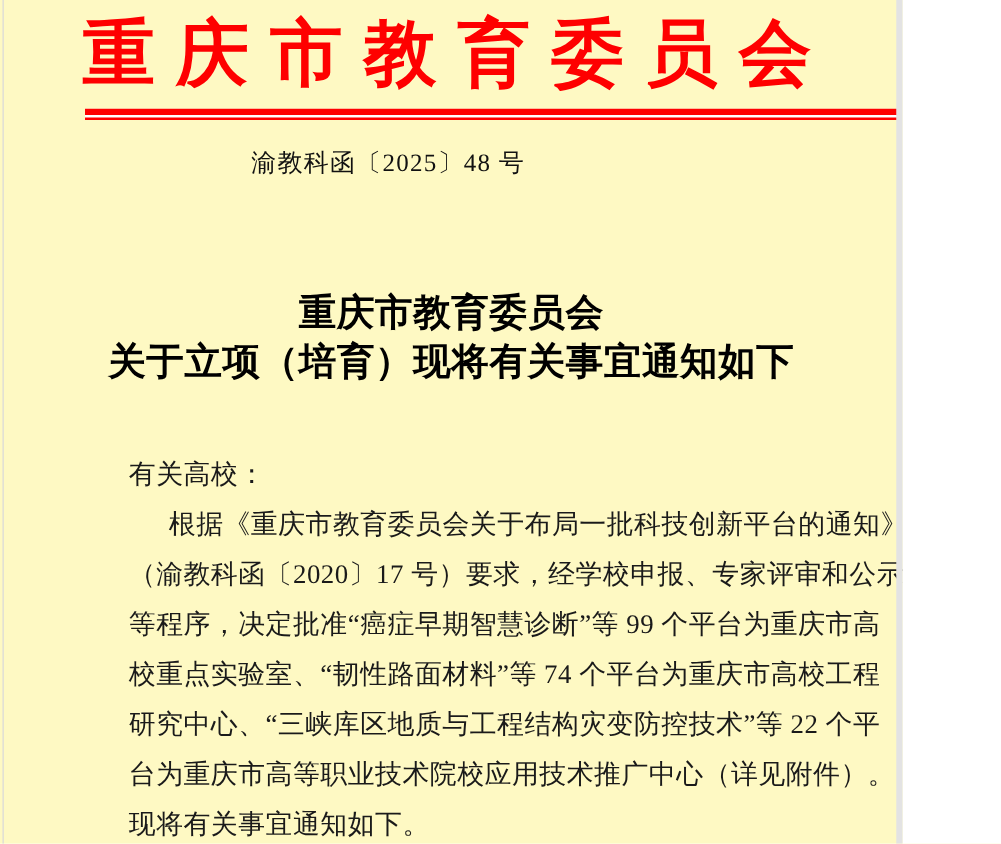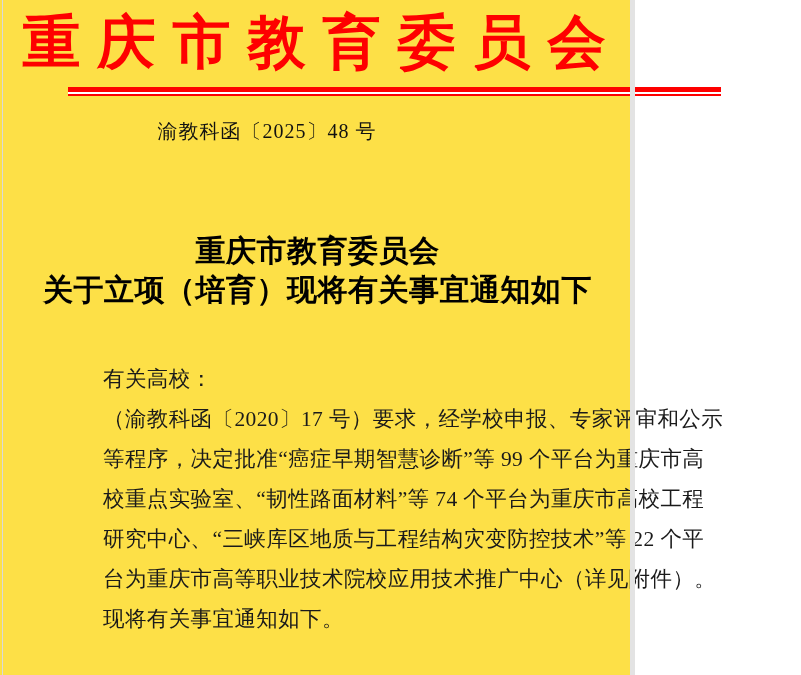--- a/index.html
+++ b/index.html
@@ -5,23 +5,23 @@
   * { margin: 0; padding: 0; box-sizing: border-box; }
   html, body { width: 801px; height: 675px; }
   body {
     font-family: "Liberation Serif", serif;
     background: #ffffff;
     position: relative;
     overflow: hidden;
   }
   .page {
     position: relative;
-    width: 635px;
+    width: 722px;
     height: 675px;
-    background: #fde047;
+    background: #fef9c3;
   }
   .page-left-edge {
     position: absolute;
     left: 2px; top: 0;
     width: 1px; height: 675px;
     background: #d9d9d9;
   }
   .scrollbar-track {
     position: absolute;
     right: 0; top: 0;
@@ -91,20 +91,21 @@
 
   <div class="doc-number">渝教科函〔2025〕48 号</div>
 
   <div class="doc-title">
     <div>重庆市教育委员会</div>
     <div>关于立项（培育）现将有关事宜通知如下</div>
   </div>
 
   <div class="body-block">
     <div class="body-line">有关高校：</div>
+    <div class="body-line indent-first">根据《重庆市教育委员会关于布局一批科技创新平台的通知》</div>
     <div class="body-line">（渝教科函〔2020〕17 号）要求，经学校申报、专家评审和公示</div>
     <div class="body-line">等程序，决定批准“癌症早期智慧诊断”等 99 个平台为重庆市高</div>
     <div class="body-line">校重点实验室、“韧性路面材料”等 74 个平台为重庆市高校工程</div>
     <div class="body-line">研究中心、“三峡库区地质与工程结构灾变防控技术”等 22 个平</div>
     <div class="body-line">台为重庆市高等职业技术院校应用技术推广中心（详见附件）。</div>
     <div class="body-line">现将有关事宜通知如下。</div>
   </div>
 
   <div class="scrollbar-track"></div>
 

